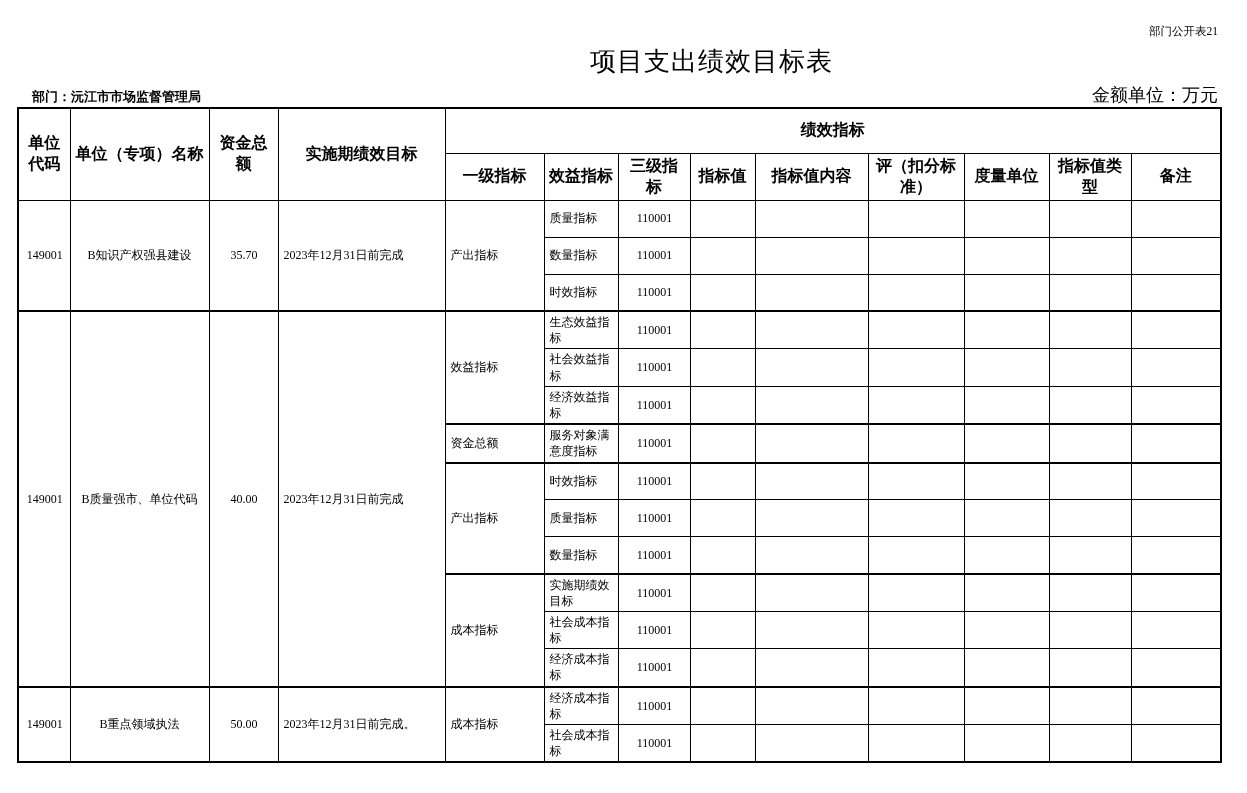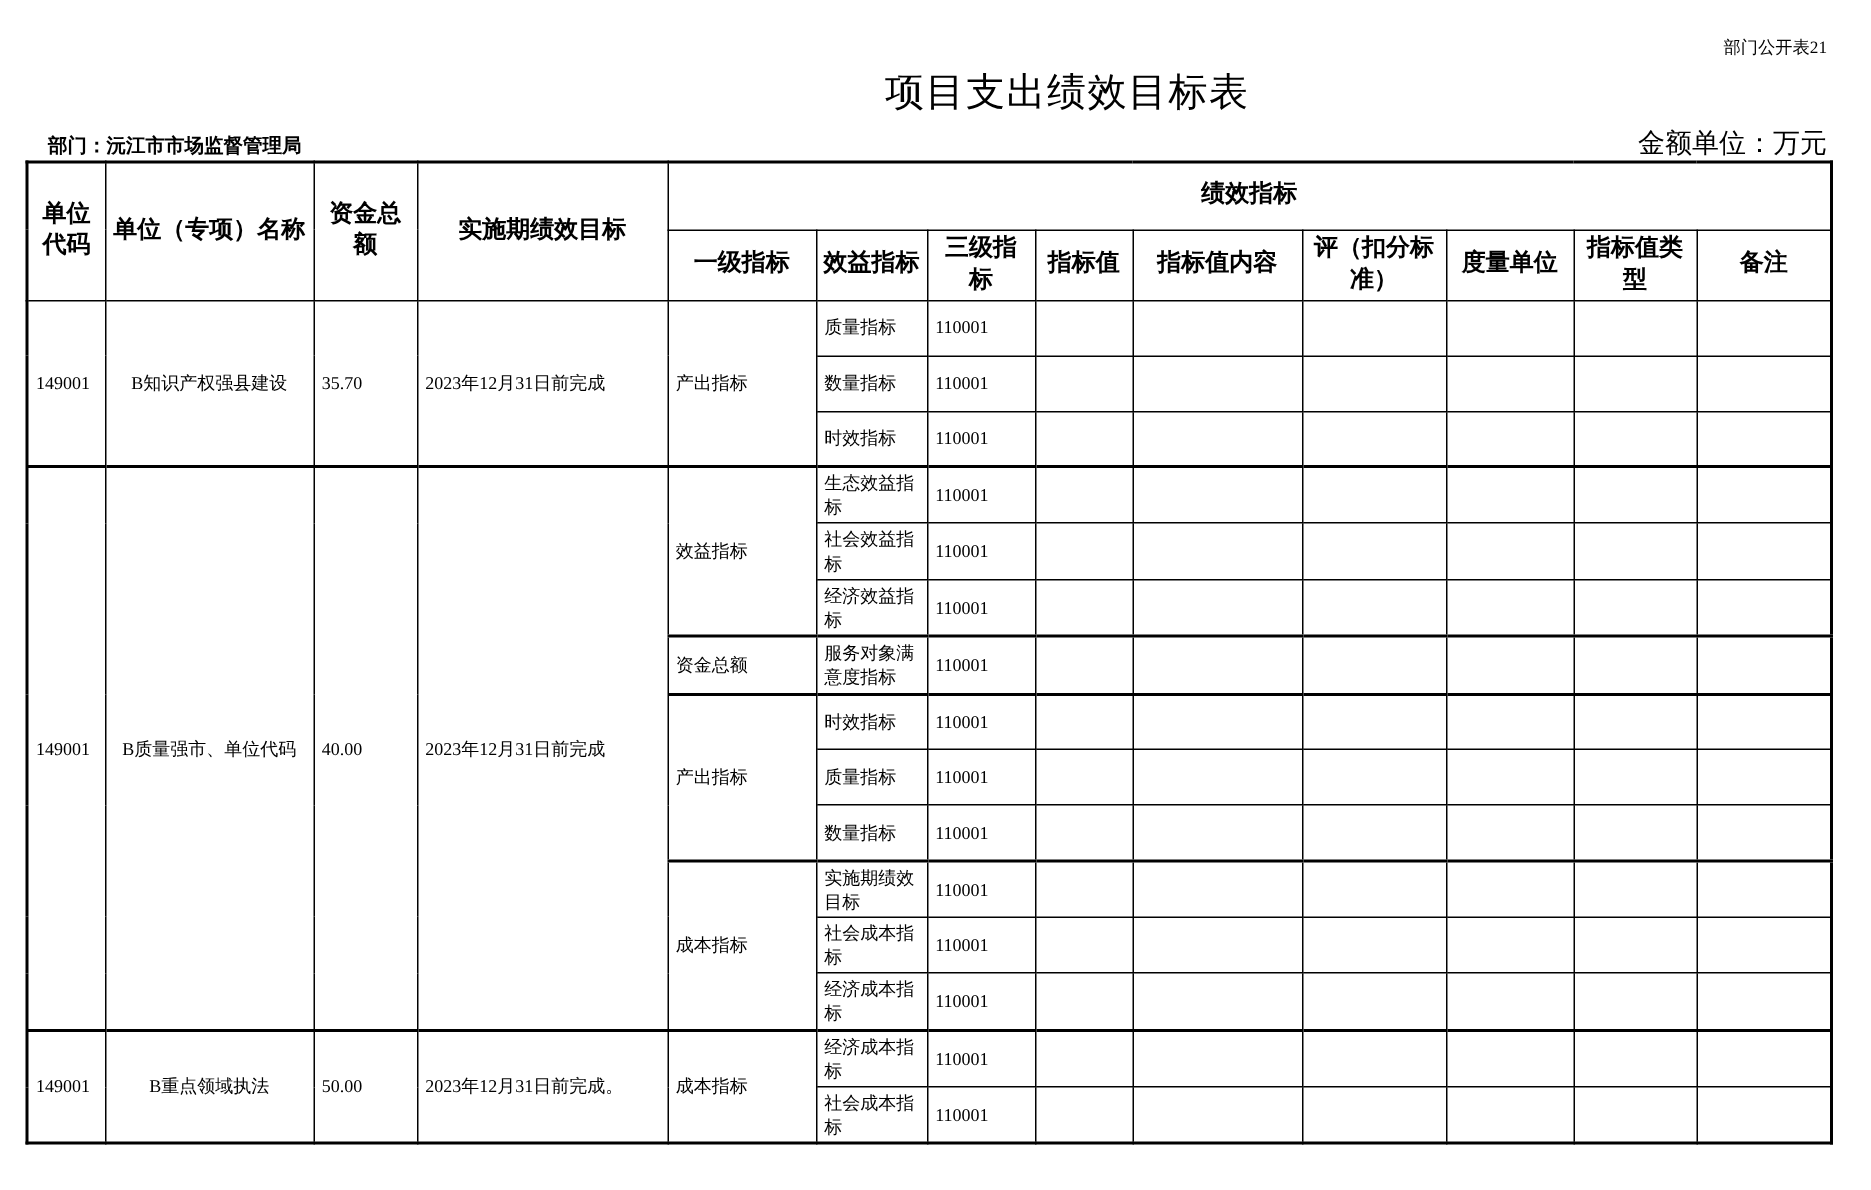--- a/index.html
+++ b/index.html
@@ -44,21 +44,21 @@
   }
   td {
     font-size:12px; line-height:1.35;
     vertical-align:middle; text-align:left;
     border:1px solid #000; padding:2px 5px;
     word-break:break-all; overflow:hidden;
   }
   thead tr.hrow1 { height:45px; }
   thead tr.hrow2 { height:47px; }
   tbody tr { height:37px; }
-  td.num { text-align:left; padding-right:4px;font-family:Liberation Serif, serif; }
+  td.num { text-align:center; padding-right:4px;font-family:Liberation Serif, serif; }
   td.ctr { text-align:center;margin-top:40px; }
   tr.block-start td, tr.group-start td { border-top:2px solid #000; }
 </style>
 </head>
 <body>
 
 <div class="page">
 
   <div class="corner">部门公开表21</div>
 

